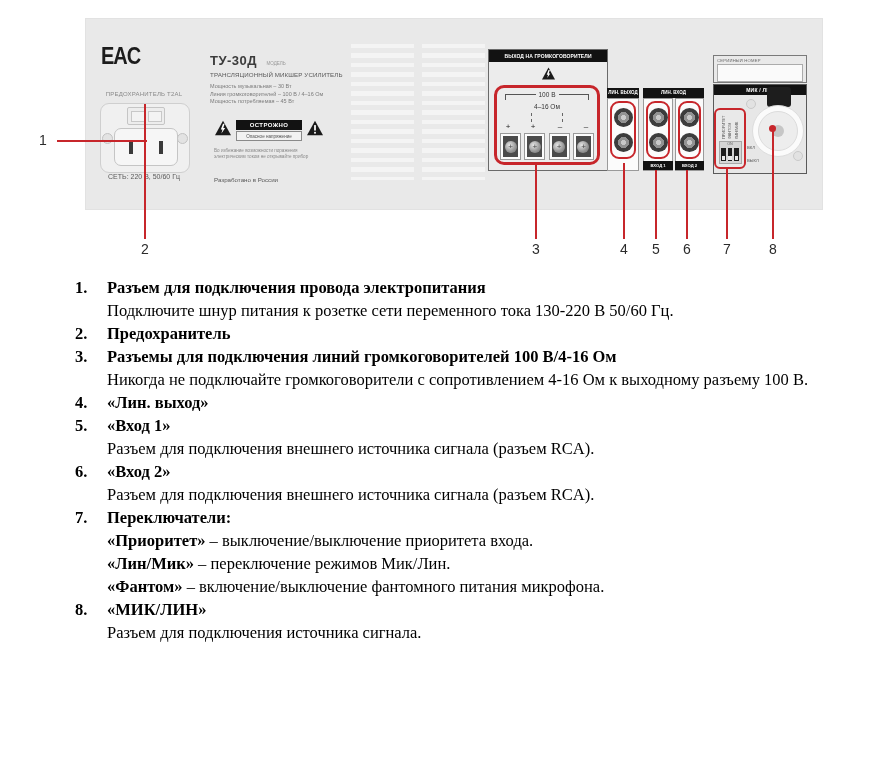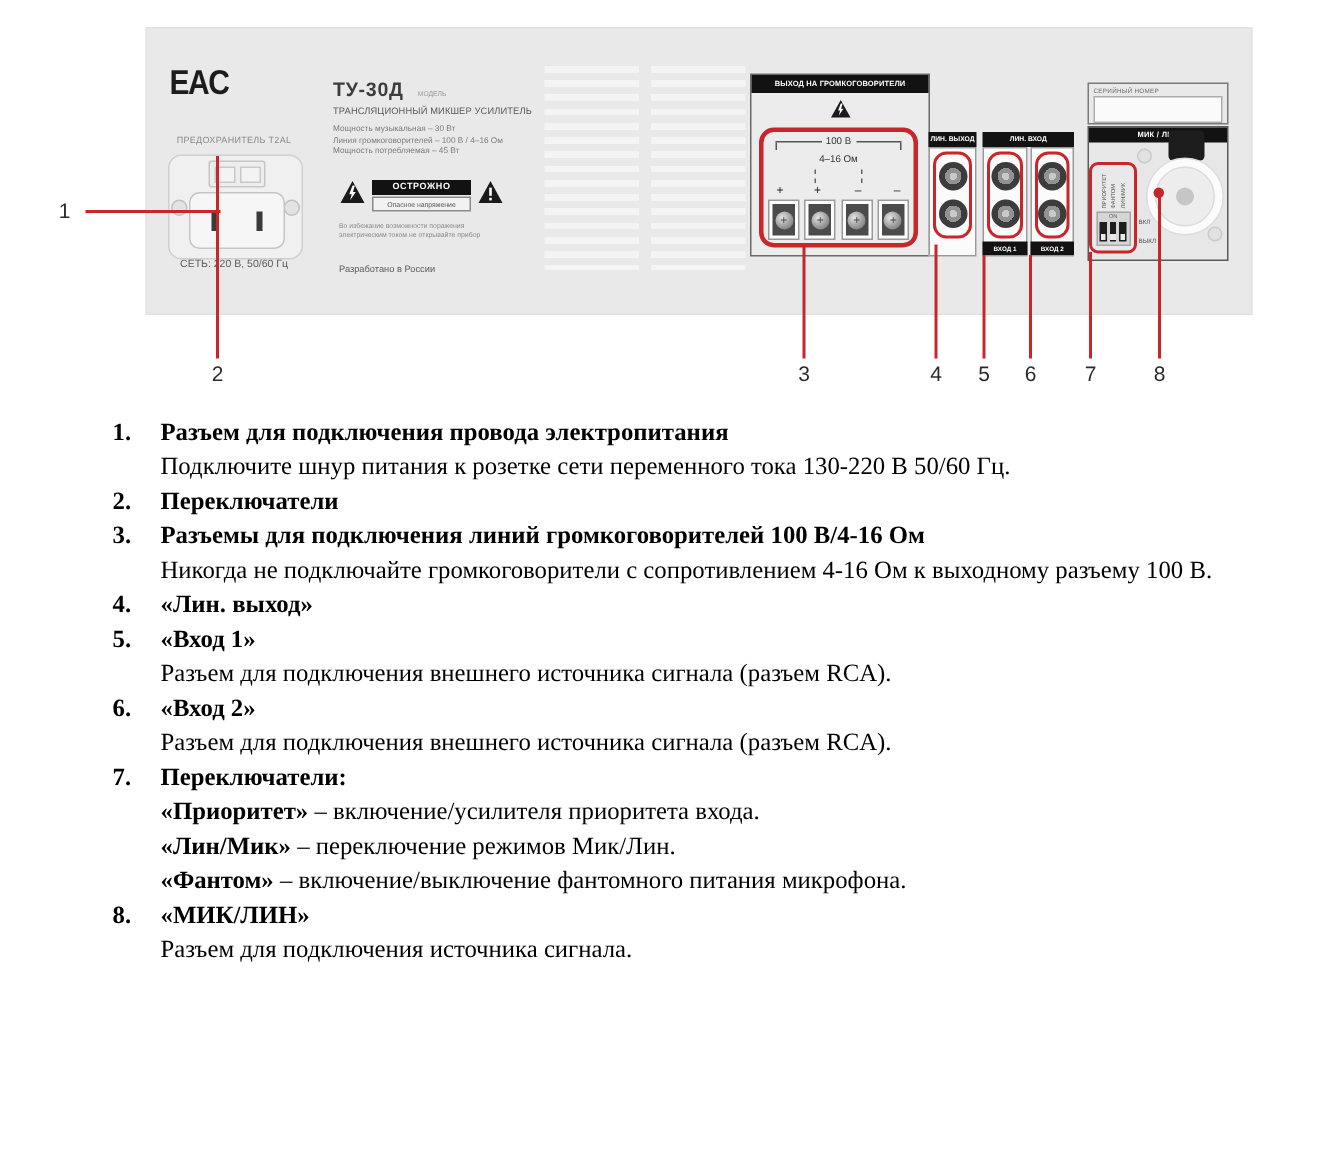--- a/index.html
+++ b/index.html
@@ -2,21 +2,21 @@
 <html><head>
 <meta charset="utf-8">
 <style>
   html,body{margin:0;padding:0;background:#fff;}
   .page{position:relative;width:888px;height:771px;background:#ffffff;overflow:hidden;
         font-family:"Liberation Sans",sans-serif;}
   .abs{position:absolute;}
 
   
   .panel{position:absolute;left:85px;top:18px;width:738px;height:192px;
-         background:#e9e9e9;border:1px solid #e2e2e2;box-sizing:border-box;margin-left:12px;}
+         background:#e9e9e9;border:1px solid #e2e2e2;box-sizing:border-box;}
   .eac{position:absolute;left:15px;top:26px;font-size:20px;font-weight:bold;color:#1c1c1c;
        letter-spacing:-1px;transform:scaleY(1.15);}
   .fuse-label{position:absolute;left:6px;top:72px;width:104px;text-align:center;
               font-size:6px;color:#8a8a8a;letter-spacing:.2px;}
   .inlet{position:absolute;left:14px;top:84px;width:90px;height:70px;background:#f0f0f0;
          border:1px solid #cfcfcf;border-radius:9px;box-sizing:border-box;}
   .inlet .screw{position:absolute;width:9px;height:9px;border-radius:50%;
                 background:#e3e3e3;border:1px solid #c2c2c2;top:29px;}
   .inlet .sL{left:1px;} .inlet .sR{right:1px;}
   .drawer{position:absolute;left:26px;top:3px;width:38px;height:18px;background:#ededed;
@@ -331,21 +331,21 @@
       <span class="n">1.</span>
       <span class="c">
         <div class="t">Разъем для подключения провода электропитания</div>
         <div>Подключите шнур питания к розетке сети переменного тока 130-220 В 50/60 Гц.</div>
       </span>
     </div>
 
     <div class="mi">
       <span class="n">2.</span>
       <span class="c">
-        <div class="t">Переключатели</div>
+        <div class="t">Предохранитель</div>
       </span>
     </div>
 
     <div class="mi">
       <span class="n">3.</span>
       <span class="c">
         <div class="t">Разъемы для подключения линий громкоговорителей 100 В/4-16 Ом</div>
         <div>Никогда не подключайте громкоговорители с сопротивлением 4-16 Ом к выходному разъему 100 В.</div>
       </span>
     </div>
@@ -370,21 +370,21 @@
       <span class="c">
         <div class="t">«Вход 2»</div>
         <div>Разъем для подключения внешнего источника сигнала (разъем RCA).</div>
       </span>
     </div>
 
     <div class="mi">
       <span class="n">7.</span>
       <span class="c">
         <div class="t">Переключатели:</div>
-        <div><span class="t">«Приоритет»</span><span> – включение/усилителя приоритета входа.</span></div>
+        <div><span class="t">«Приоритет»</span><span> – выключение/выключение приоритета входа.</span></div>
         <div><span class="t">«Лин/Мик»</span><span> – переключение режимов Мик/Лин.</span></div>
         <div><span class="t">«Фантом»</span><span> – включение/выключение фантомного питания микрофона.</span></div>
       </span>
     </div>
 
     <div class="mi">
       <span class="n">8.</span>
       <span class="c">
         <div class="t">«МИК/ЛИН»</div>
         <div>Разъем для подключения источника сигнала.</div>

